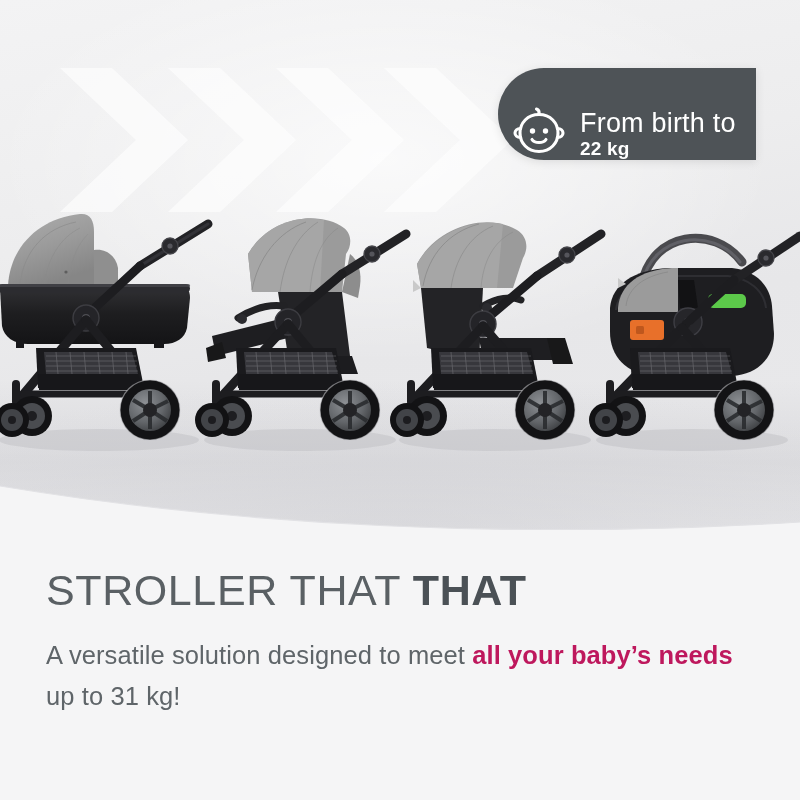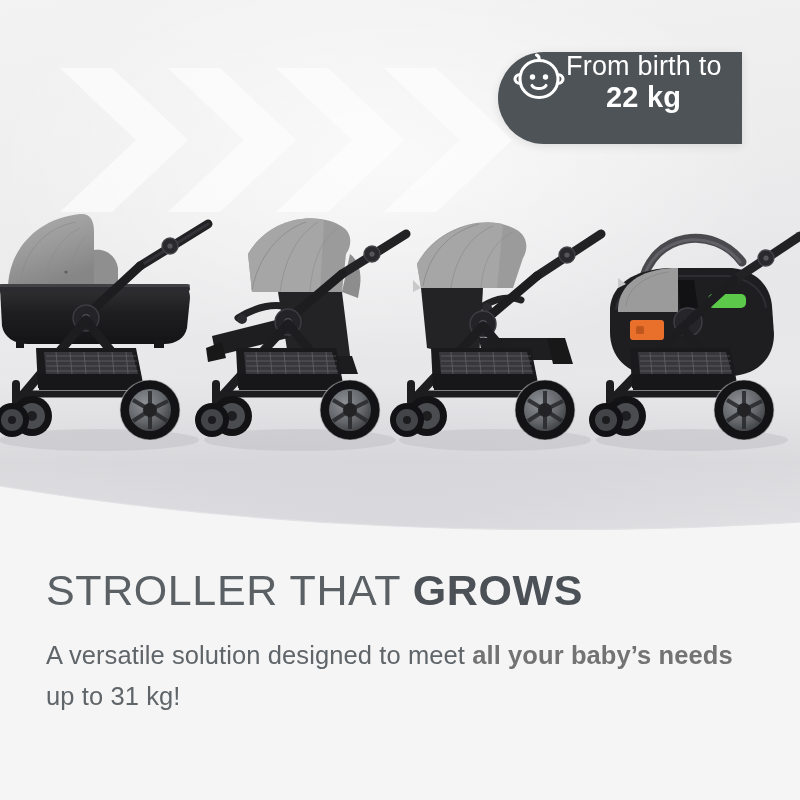--- a/index.html
+++ b/index.html
@@ -55,49 +55,48 @@
   
   .divider {
     position: absolute;
     left: 0; top: 430px;
     width: 800px; height: 120px;
   }
 
   
   .badge {
     position: absolute;
-    left: 498px; top: 52px;
+    left: 498px; top: 68px;
     height: 92px;
     padding: 0 20px 0 14px;
     display: flex;
-    align-items: flex-start;
-    gap: 0;
+    align-items: flex-end;
+    gap: 14px;
     background: #4e5357;
     border-radius: 46px 0 0 46px;
     box-shadow: 0 2px 10px rgba(0,0,0,0.10);
   }
   .badge-icon { flex: 0 0 auto; width: 54px; height: 54px; display:block; }
   .badge-text {
     color: #ffffff;
     line-height: 1.08;
     white-space: nowrap;
   }
   .badge-line1 {
     display: block;
     font-size: 27px;
     font-weight: 300;
     letter-spacing: 0.2px;
   }
   .badge-line2 {
     display: block;
-    font-size: 29px;
+    font-size: 19px;
     font-weight: 700;
     letter-spacing: 0.2px;
     margin-top: 1px;
-    margin-left: 40px;
   }
 
   
   .copy {
     position: absolute;
     left: 0; top: 530px;
     width: 800px; height: 270px;
     background: #f5f5f6;
     padding: 0;
   }
@@ -119,21 +118,21 @@
     left: 46px; top: 105px;
     width: 700px;
     font-size: 25.5px;
     font-weight: 300;
     color: #5f6569;
     line-height: 1.62;
     letter-spacing: 0.1px;
   }
   .subcopy .strong {
     font-weight: 700;
-    color: #737373;
+    color: #be185d;
   }
 
   
   .stroller {
     position: absolute;
     bottom: 72px;
   }
 </style>
 </head>
 <body>
@@ -459,20 +458,20 @@
       </svg>
       <div class="badge-text">
         <span class="badge-line1">From birth to</span>
         <span class="badge-line2">22 kg</span>
       </div>
     </div>
   </div>
 
   <div class="copy">
     <div class="headline">
-      <span>STROLLER THAT </span><span class="strong">GROWS</span>
+      <span>STROLLER THAT </span><span class="strong">THAT</span>
     </div>
     <div class="subcopy">
       <span>A versatile solution designed to meet </span><span class="strong">all your baby’s needs</span><span> up to 31 kg!</span>
     </div>
   </div>
 
 </div>
 
 </body></html>

